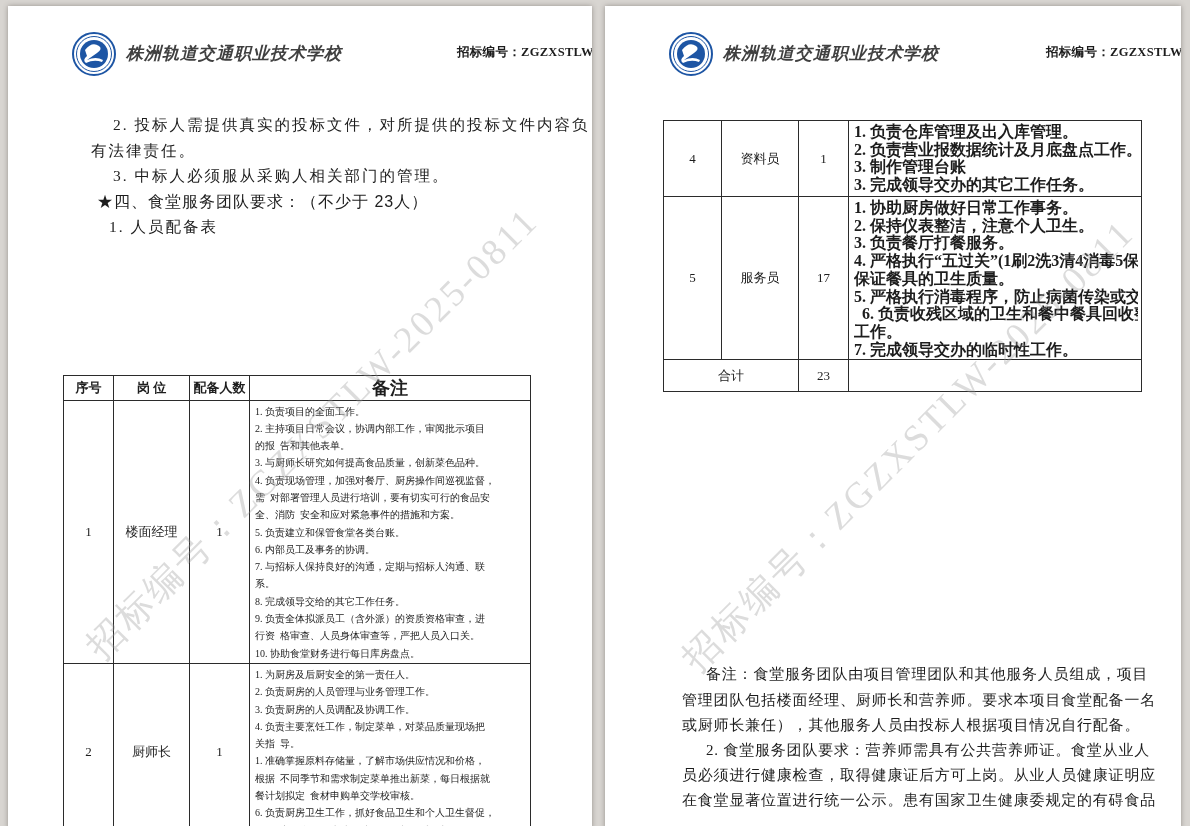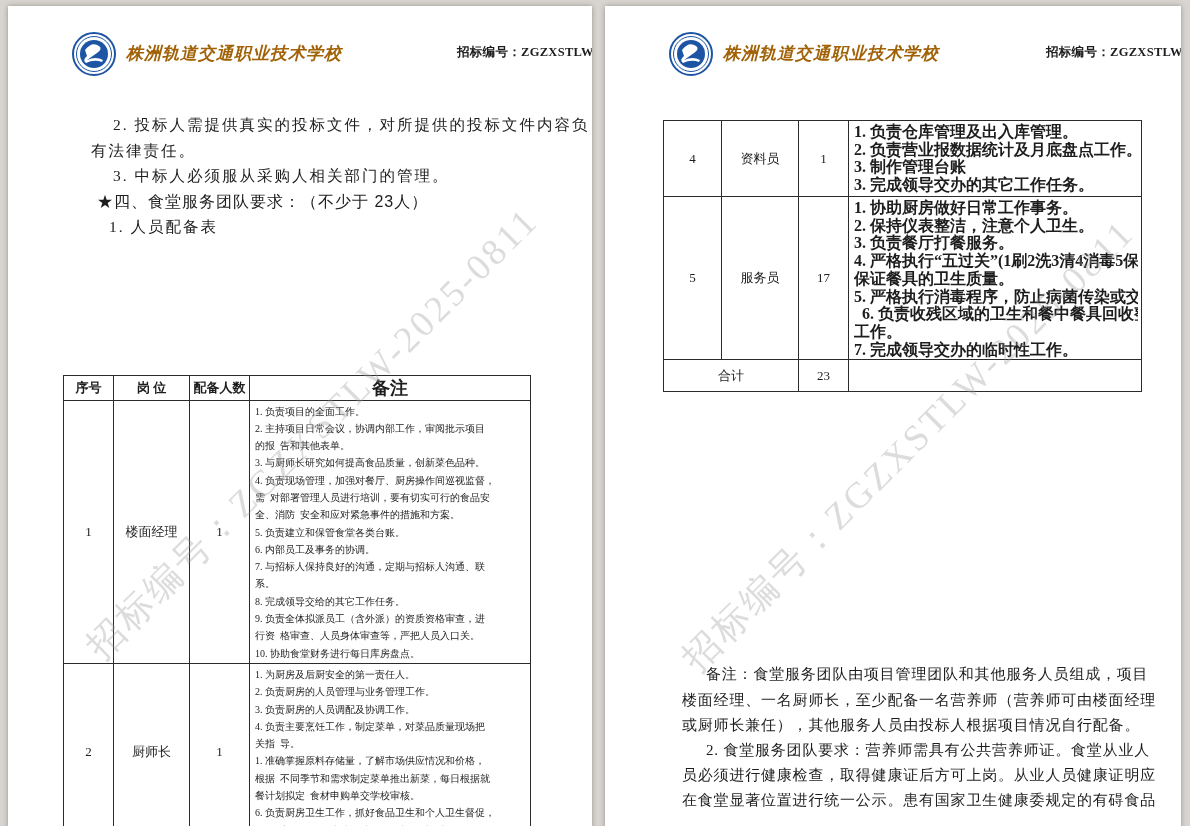--- a/index.html
+++ b/index.html
@@ -19,21 +19,21 @@
   }
   .page-left  { left:8px;   width:584px; }
   .page-right { left:605px; width:576px; }
 
   
   .hdr { position:absolute; top:24px; left:64px; right:28px; height:50px; }
   .logo { position:absolute; left:0; top:2px; width:44px; height:44px; }
   .school-name {
     position:absolute; left:54px; top:12px;
     font-size:17px; font-weight:bold; font-style:italic;
-    color:#a16207; letter-spacing:1px; white-space:nowrap;
+    color:#404040; letter-spacing:1px; white-space:nowrap;
   }
   .tender-no {
     position:absolute; right:2px; top:14px;
     font-size:12.5px; font-weight:bold; letter-spacing:.3px; white-space:nowrap;
   }
 
   
   .wm {
     position:absolute; left:0; top:415px; width:100%;
     text-align:center; white-space:nowrap;
@@ -224,21 +224,21 @@
       <td class="c-total" colspan="2">合计</td>
       <td class="c-total">23</td>
       <td class="c-notes"></td>
     </tr>
   </tbody>
     </table>
 
   <div class="pr-paras content">
     <div>
         <div class="tline first">备注：食堂服务团队由项目管理团队和其他服务人员组成，项目</div>
-        <div class="tline">楼面经理、一名厨师长，至少配备一名营养师（营养师可由楼面经理</div>
+        <div class="tline">管理团队包括楼面经理、厨师长和营养师。要求本项目食堂配备一名</div>
         <div class="tline">或厨师长兼任），其他服务人员由投标人根据项目情况自行配备。</div>
       </div>
     <div>
         <div class="tline first">2. 食堂服务团队要求：营养师需具有公共营养师证。食堂从业人</div>
         <div class="tline">员必须进行健康检查，取得健康证后方可上岗。从业人员健康证明应</div>
         <div class="tline">在食堂显著位置进行统一公示。患有国家卫生健康委规定的有碍食品</div>
       </div>
 
   </div>
 

